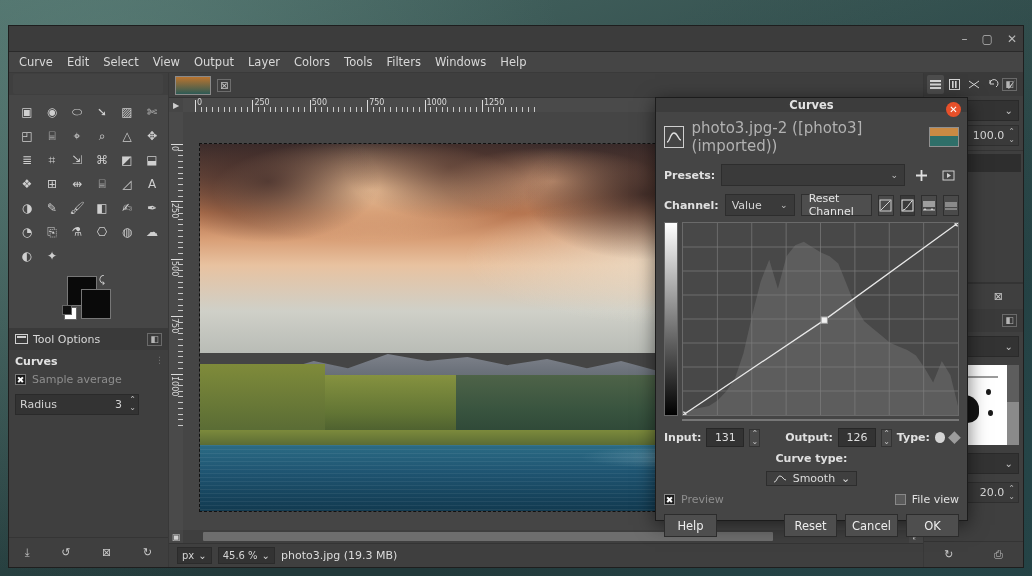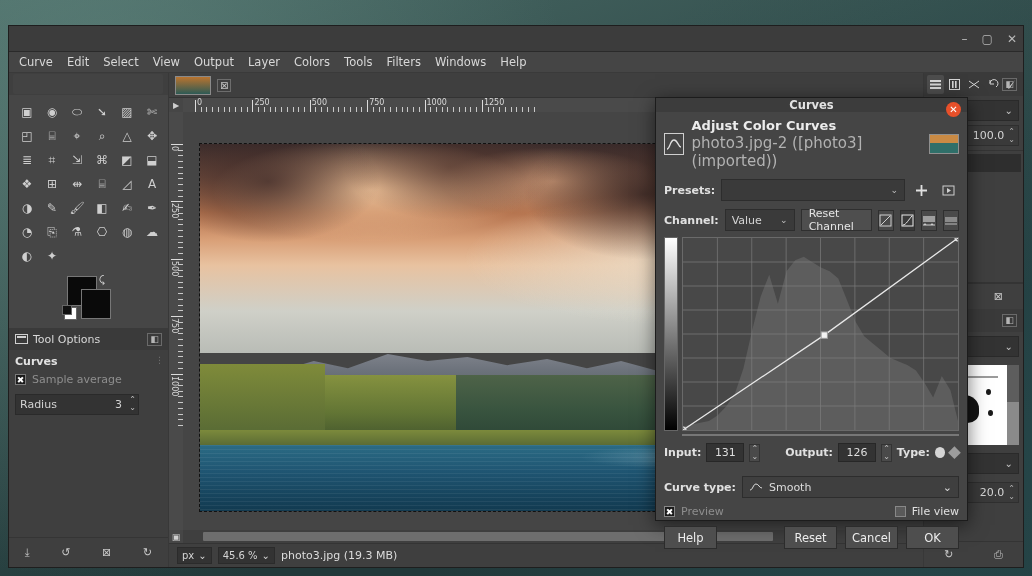--- a/index.html
+++ b/index.html
@@ -284,21 +284,21 @@
     border:1px solid #777;}
   .cd-bottom { padding: 3px 8px 0 8px; }
   .io-row { display:flex; align-items:center; gap:5px; margin: 4px 0 2px 0;}
   .io-field { width:40px; height:19px; background:#333; border:1px solid #272727;
     color:#dedede; font-size:11px; display:flex; align-items:center;
     justify-content:center;}
   .io-arrows { display:flex; flex-direction:column; line-height:8px; color:#c4c4c4;
     font-size:8px; background:#4a4a4a; border:1px solid #333; padding:0 1px;}
   .type-dot { width:11px; height:11px; border-radius:50%; background:#d5d5d5; }
   .type-diamond { width:9px; height:9px; background:#9c9c9c; transform:rotate(45deg);}
-  .ct-row { display:flex; align-items:center; gap:6px; margin-top:14px;}
+  .ct-row { display:flex; align-items:center; gap:6px; margin-top:5px;flex-direction:column;}
   .ct-combo { flex:1; height:22px; background:#3f3f3f; border:1px solid #2d2d2d;
     display:flex; align-items:center; gap:6px; padding:0 6px; color:#dcdcdc;
     font-size:11px;}
   .pv-row { display:flex; align-items:center; margin-top:7px; }
   .pv-chk { width:11px; height:11px; background:#1b1b1b; border:1px solid #888;
     color:#fff; font-size:9px; display:flex;align-items:center;justify-content:center;}
   .pv-lab { color:#8e8e8e; font-size:11px; margin-left:6px;}
   .sv-chk { width:11px; height:11px; background:#5a5a5a; border:1px solid #888;
      margin-left:auto;}
   .sv-lab { color:#e0e0e0; font-size:11px; margin-left:6px;}
@@ -703,21 +703,20 @@
       <span class="cd-close">✕</span>
     </div>
 
     <div class="cd-head">
       <span class="cd-head-icon">
         <svg width="16" height="14" viewBox="0 0 16 14">
             <path d="M1 12 C4 12 4 3 8 3 C12 3 12 10 15 10" stroke="#e0e0e0" fill="none" stroke-width="1.3"></path>
           </svg>
       </span>
       <span class="cd-head-txt">
-        <div class="h">Adjust Color Curves</div>
         <div class="s">photo3.jpg-2 ([photo3] (imported))</div>
       </span>
       <span class="cd-head-thumb"></span>
     </div>
     <div class="cd-sep"></div>
 
     <div class="cd-row">
       <span class="cd-lab">Presets:</span>
       <span class="cd-combo">
         <span class="cv"></span>

